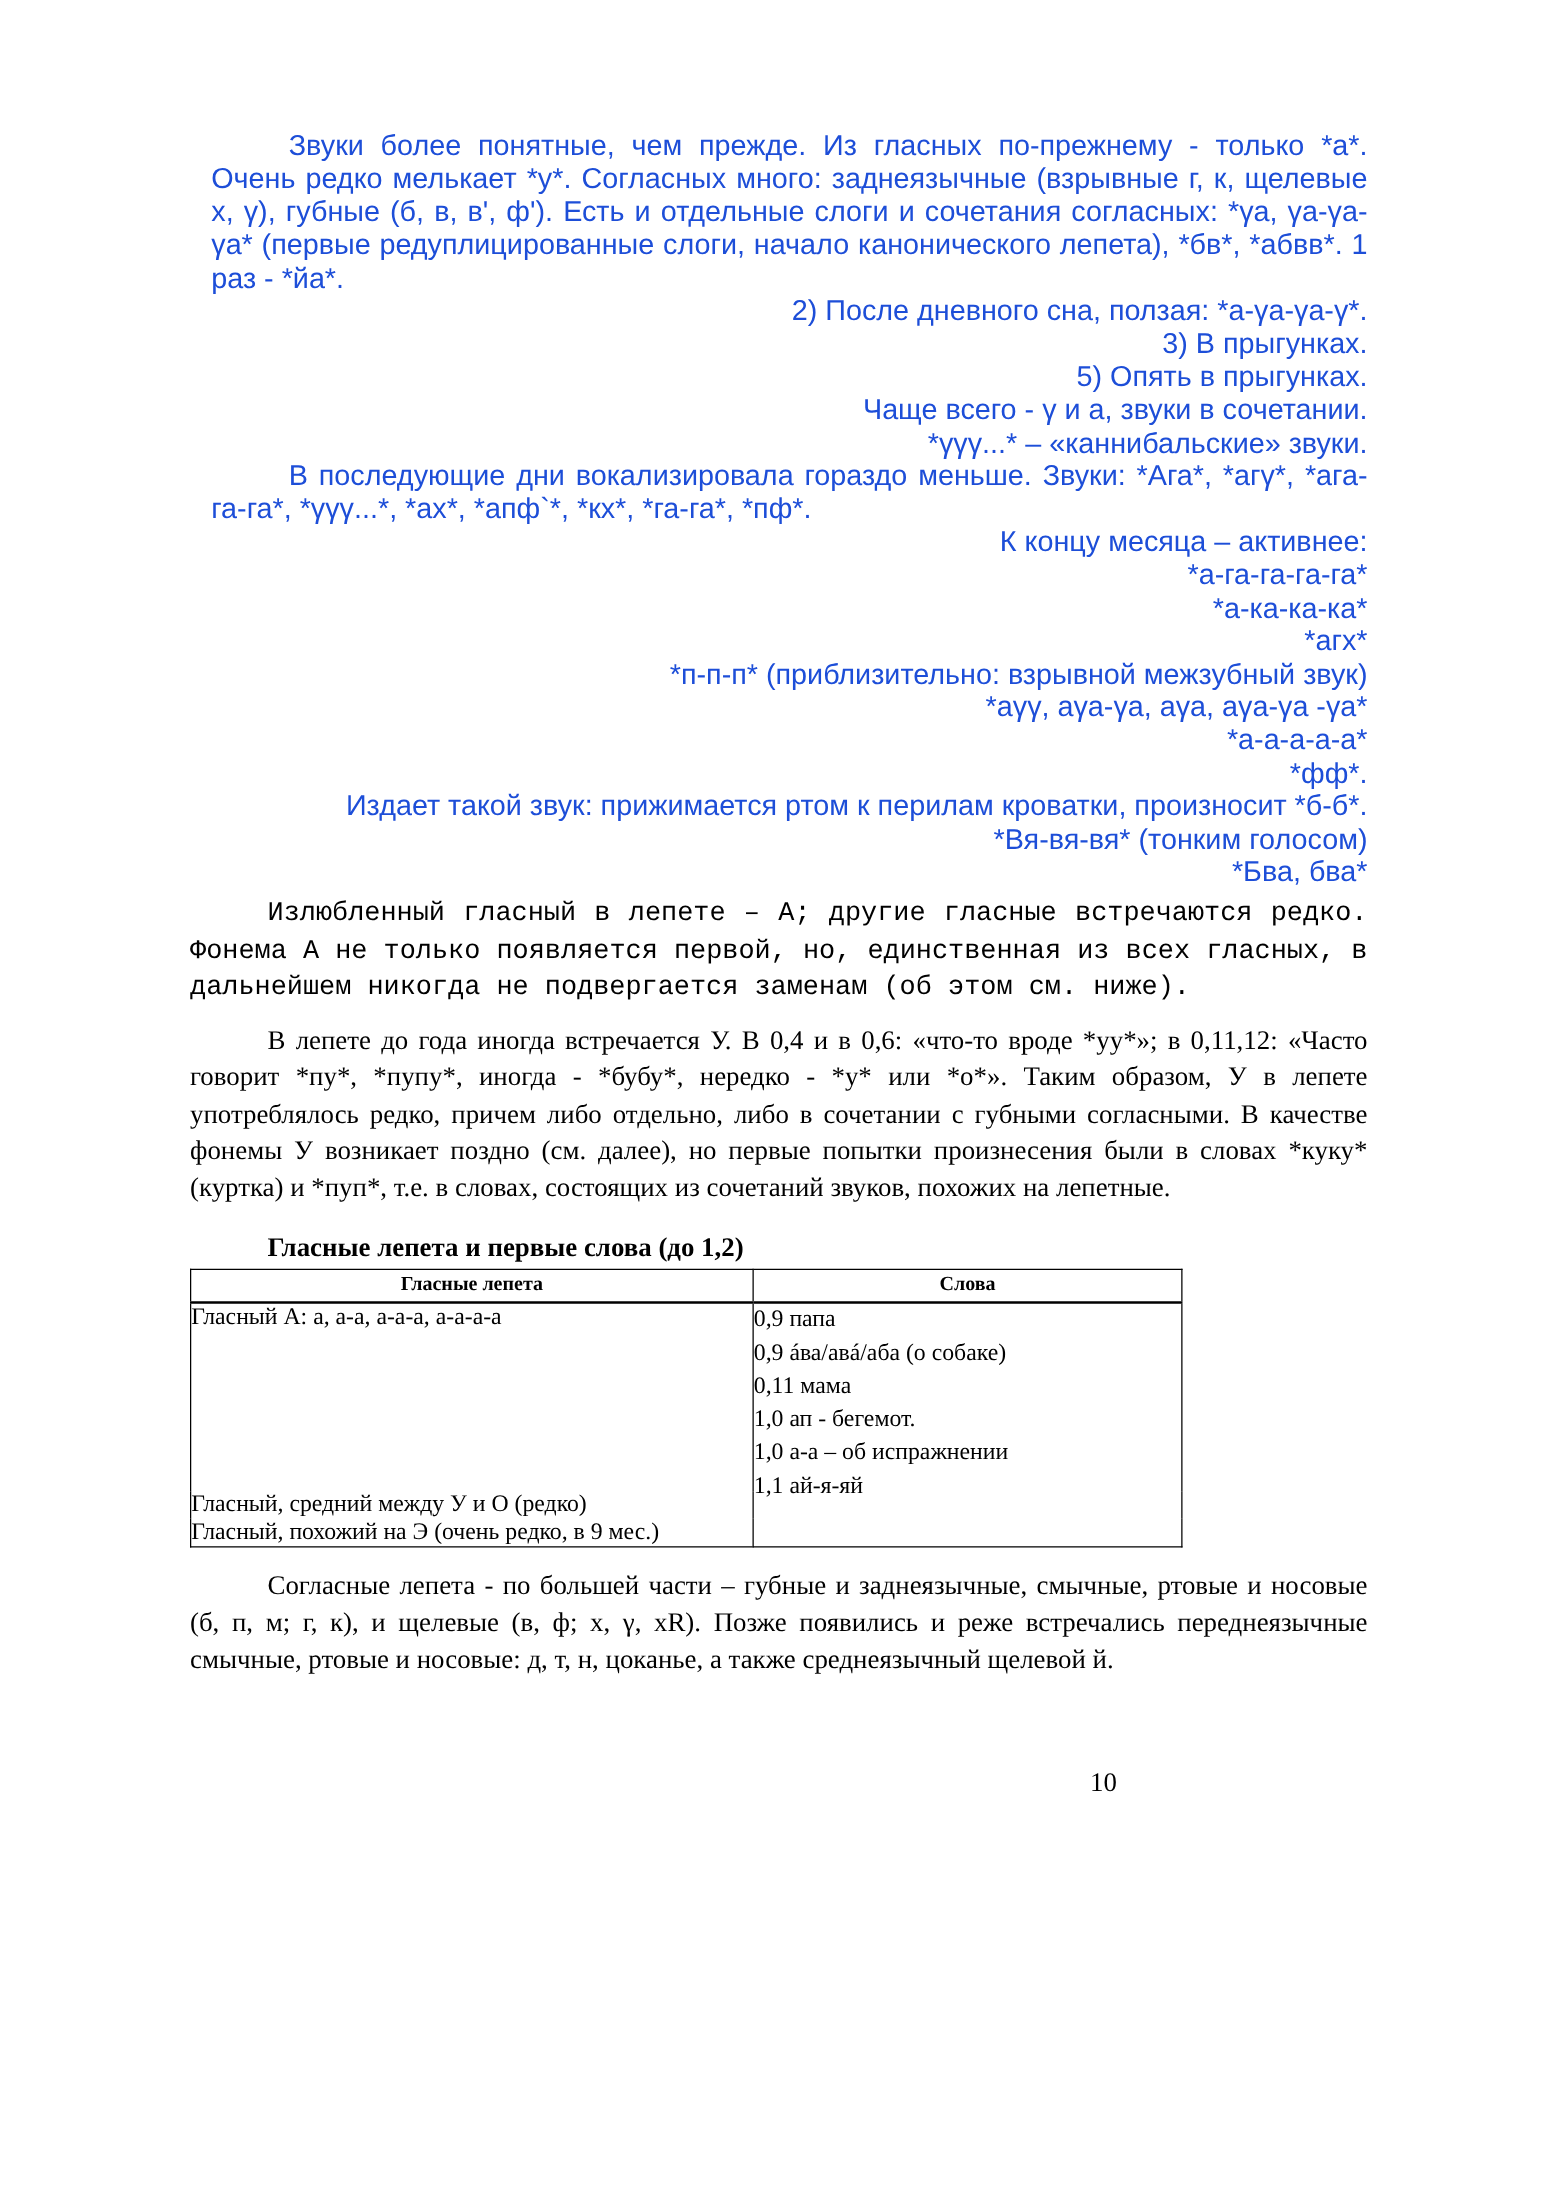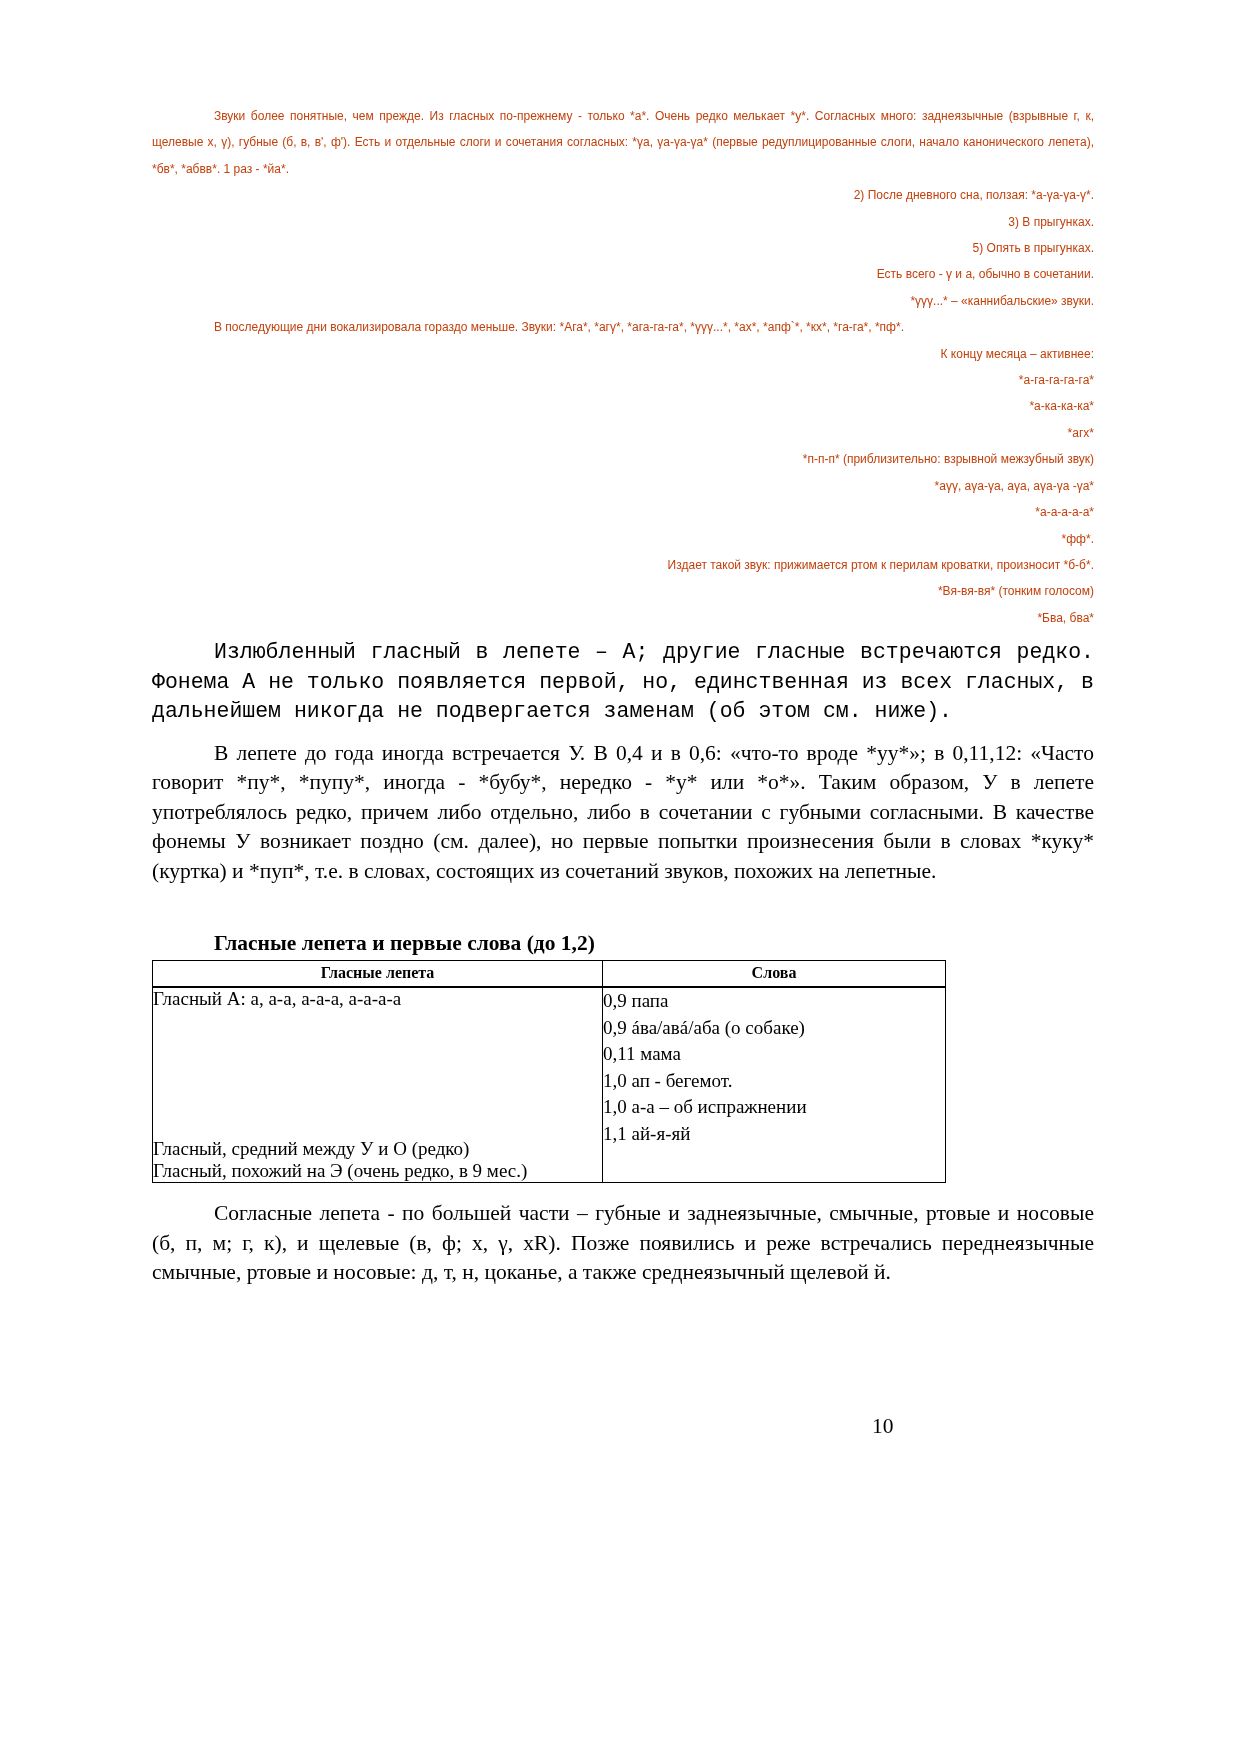--- a/index.html
+++ b/index.html
@@ -28,24 +28,25 @@
   .content {
     position: absolute;
     left: 152px;
     top: 103px;
     width: 942px;
   }
 
   
   .notes {
     font-family: "Liberation Sans", "DejaVu Sans", sans-serif;
-    font-size: 12px;
+    font-size: 23px;
     line-height: 26.4px;
     text-align: left;
-    color: #c2410c;
+    color: #1d4ed8;
+    margin-left: 17px;
   }
   .notes p {
     margin: 0;
     text-align: justify;
     text-justify: inter-word;
   }
   .notes p.indent {
     text-indent: 62px;
   }
   .notes p.plain {
@@ -60,21 +61,21 @@
     text-align: justify;
     text-indent: 62px;
     margin: 0;
     font-family: "Liberation Serif", "DejaVu Serif", serif;
   }
   .gap-before { margin-top: 7px; font-family: Liberation Mono, monospace; }
   .gap-par { margin-top: 12px; }
 
   
   .table-wrap {
-    margin-top: 44px;
+    margin-top: 20px;
   }
   .table-title {
     font-family: "Liberation Serif", "DejaVu Serif", serif;
     font-weight: bold;
     font-size: 21.5px;
     line-height: 26px;
     text-indent: 62px;
     margin: 0 0 4px 0;
   }
   table.vowels {
@@ -133,21 +134,21 @@
 
       <p class="indent">Звуки более понятные, чем прежде. Из гласных по-прежнему - только *а*. Очень редко мелькает *у*. Согласных много: заднеязычные (взрывные г, к, щелевые х, γ), губные (б, в, в', ф'). Есть и отдельные слоги и сочетания согласных: *γа, γа-γа-γа* (первые редуплицированные слоги, начало канонического лепета), *бв*, *абвв*. 1 раз - *йа*.</p>
 
       <p class="plain">2) После дневного сна, ползая: *а-γа-γа-γ*.</p>
 
       <p class="plain">3) В прыгунках.</p>
 
 
       <p class="plain">5) Опять в прыгунках.</p>
 
-      <p class="plain">Есть всего - γ и а, обычно в сочетании.</p>
+      <p class="plain">Чаще всего - γ и а, звуки в сочетании.</p>
 
       <p class="plain">*γγγ...* – «каннибальские» звуки.</p>
 
       <p class="indent">В последующие дни вокализировала гораздо меньше. Звуки: *Ага*, *агγ*, *ага-га-га*, *γγγ...*, *ах*, *апф`*, *кх*, *га-га*, *пф*.</p>
 
       <p class="plain">К концу месяца – активнее:</p>
 
       <p class="plain">*а-га-га-га-га*</p>
       <p class="plain">*а-ка-ка-ка*</p>
       <p class="plain">*агх*</p>

